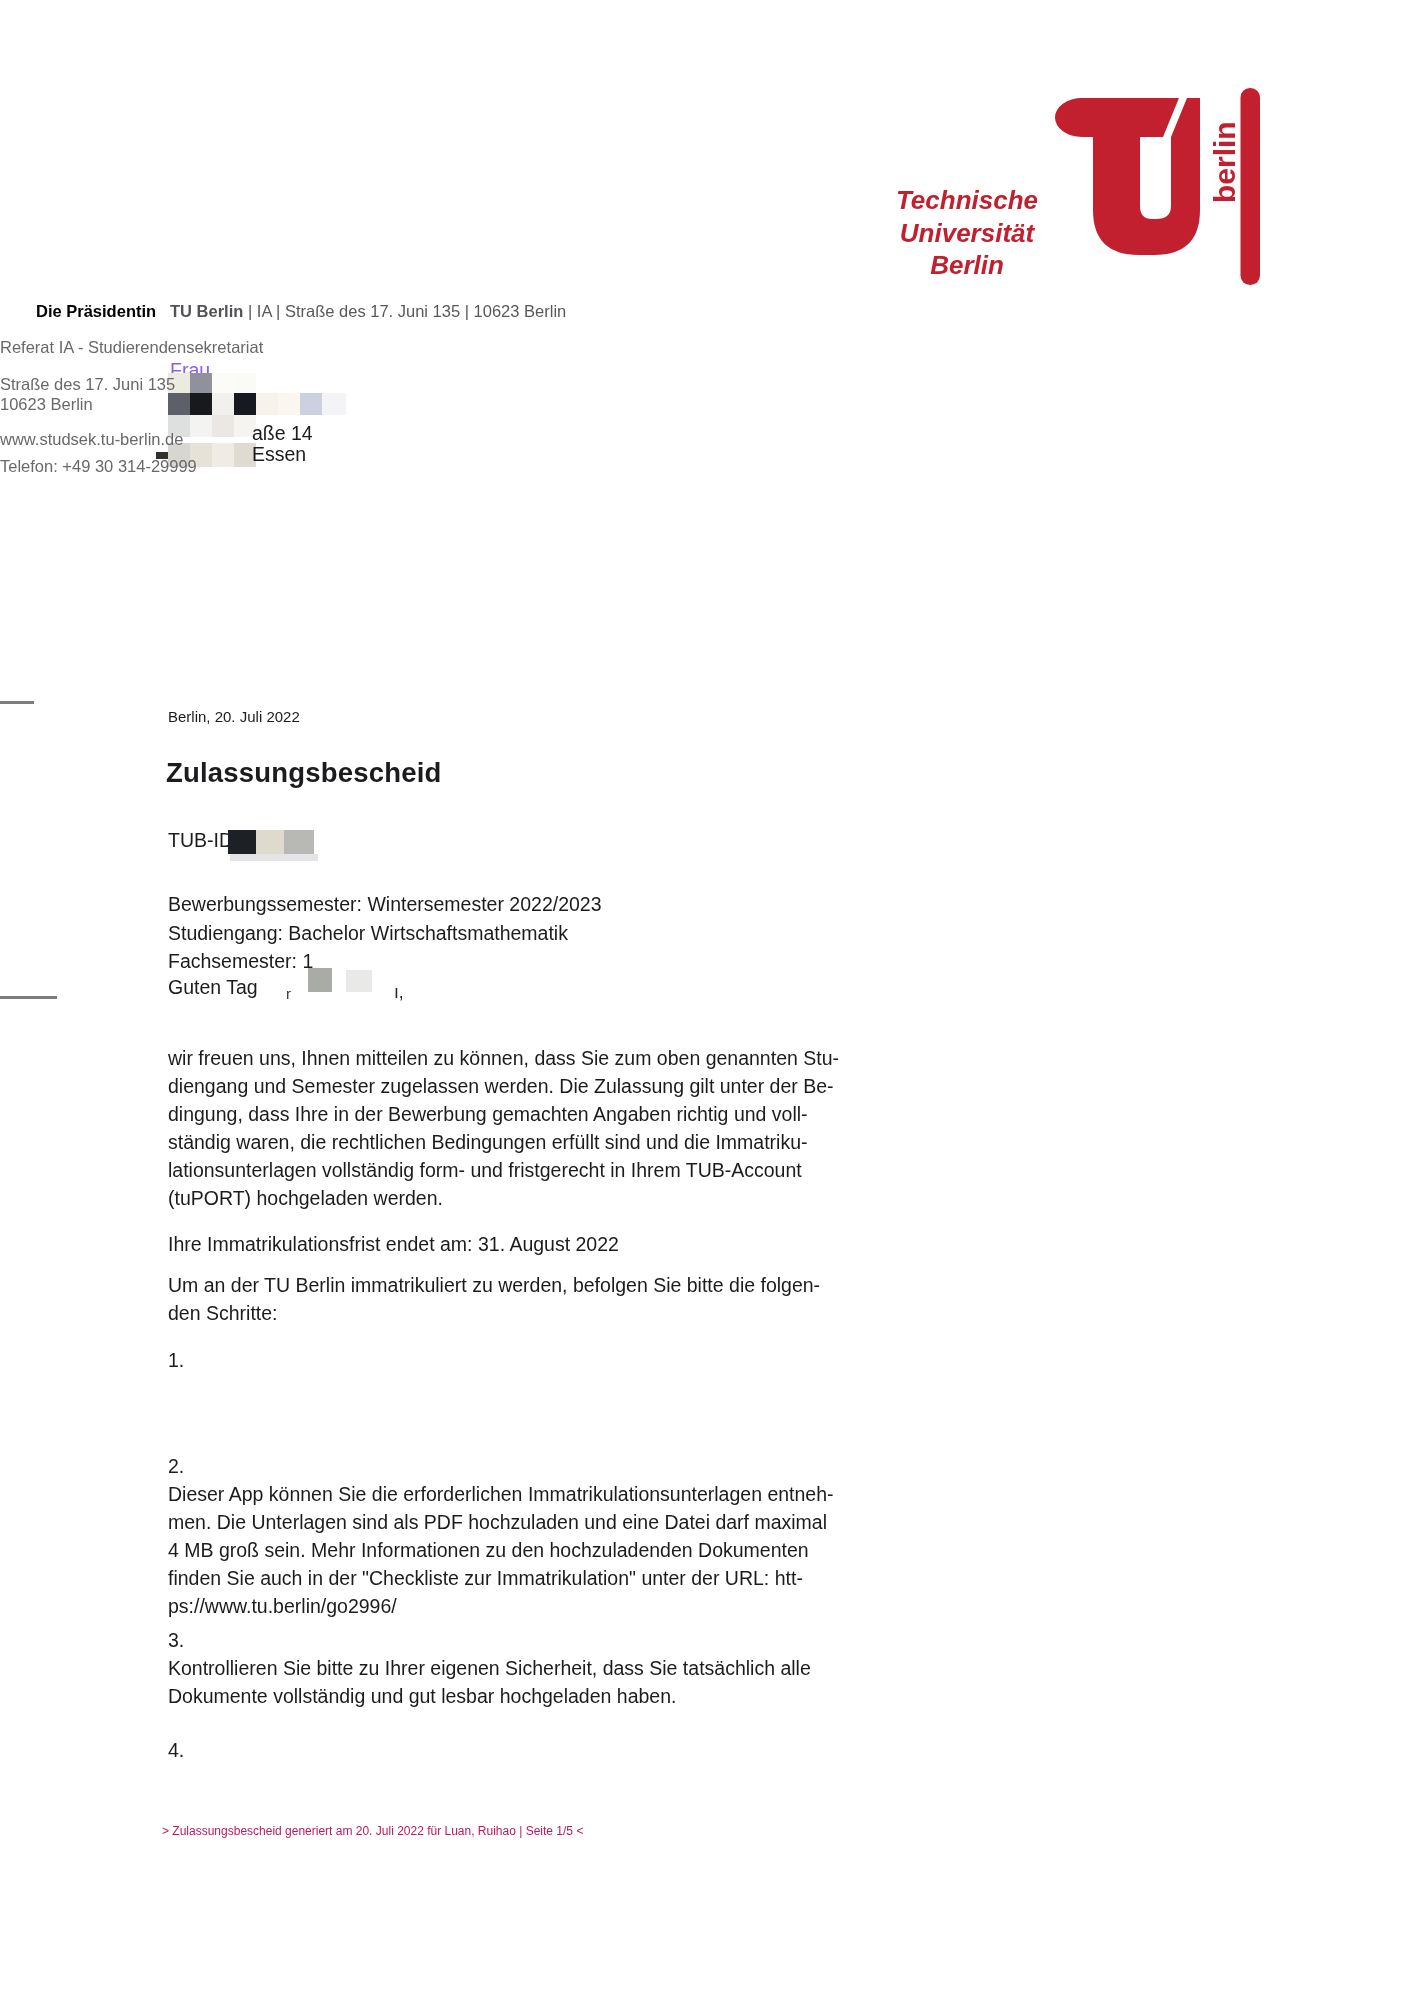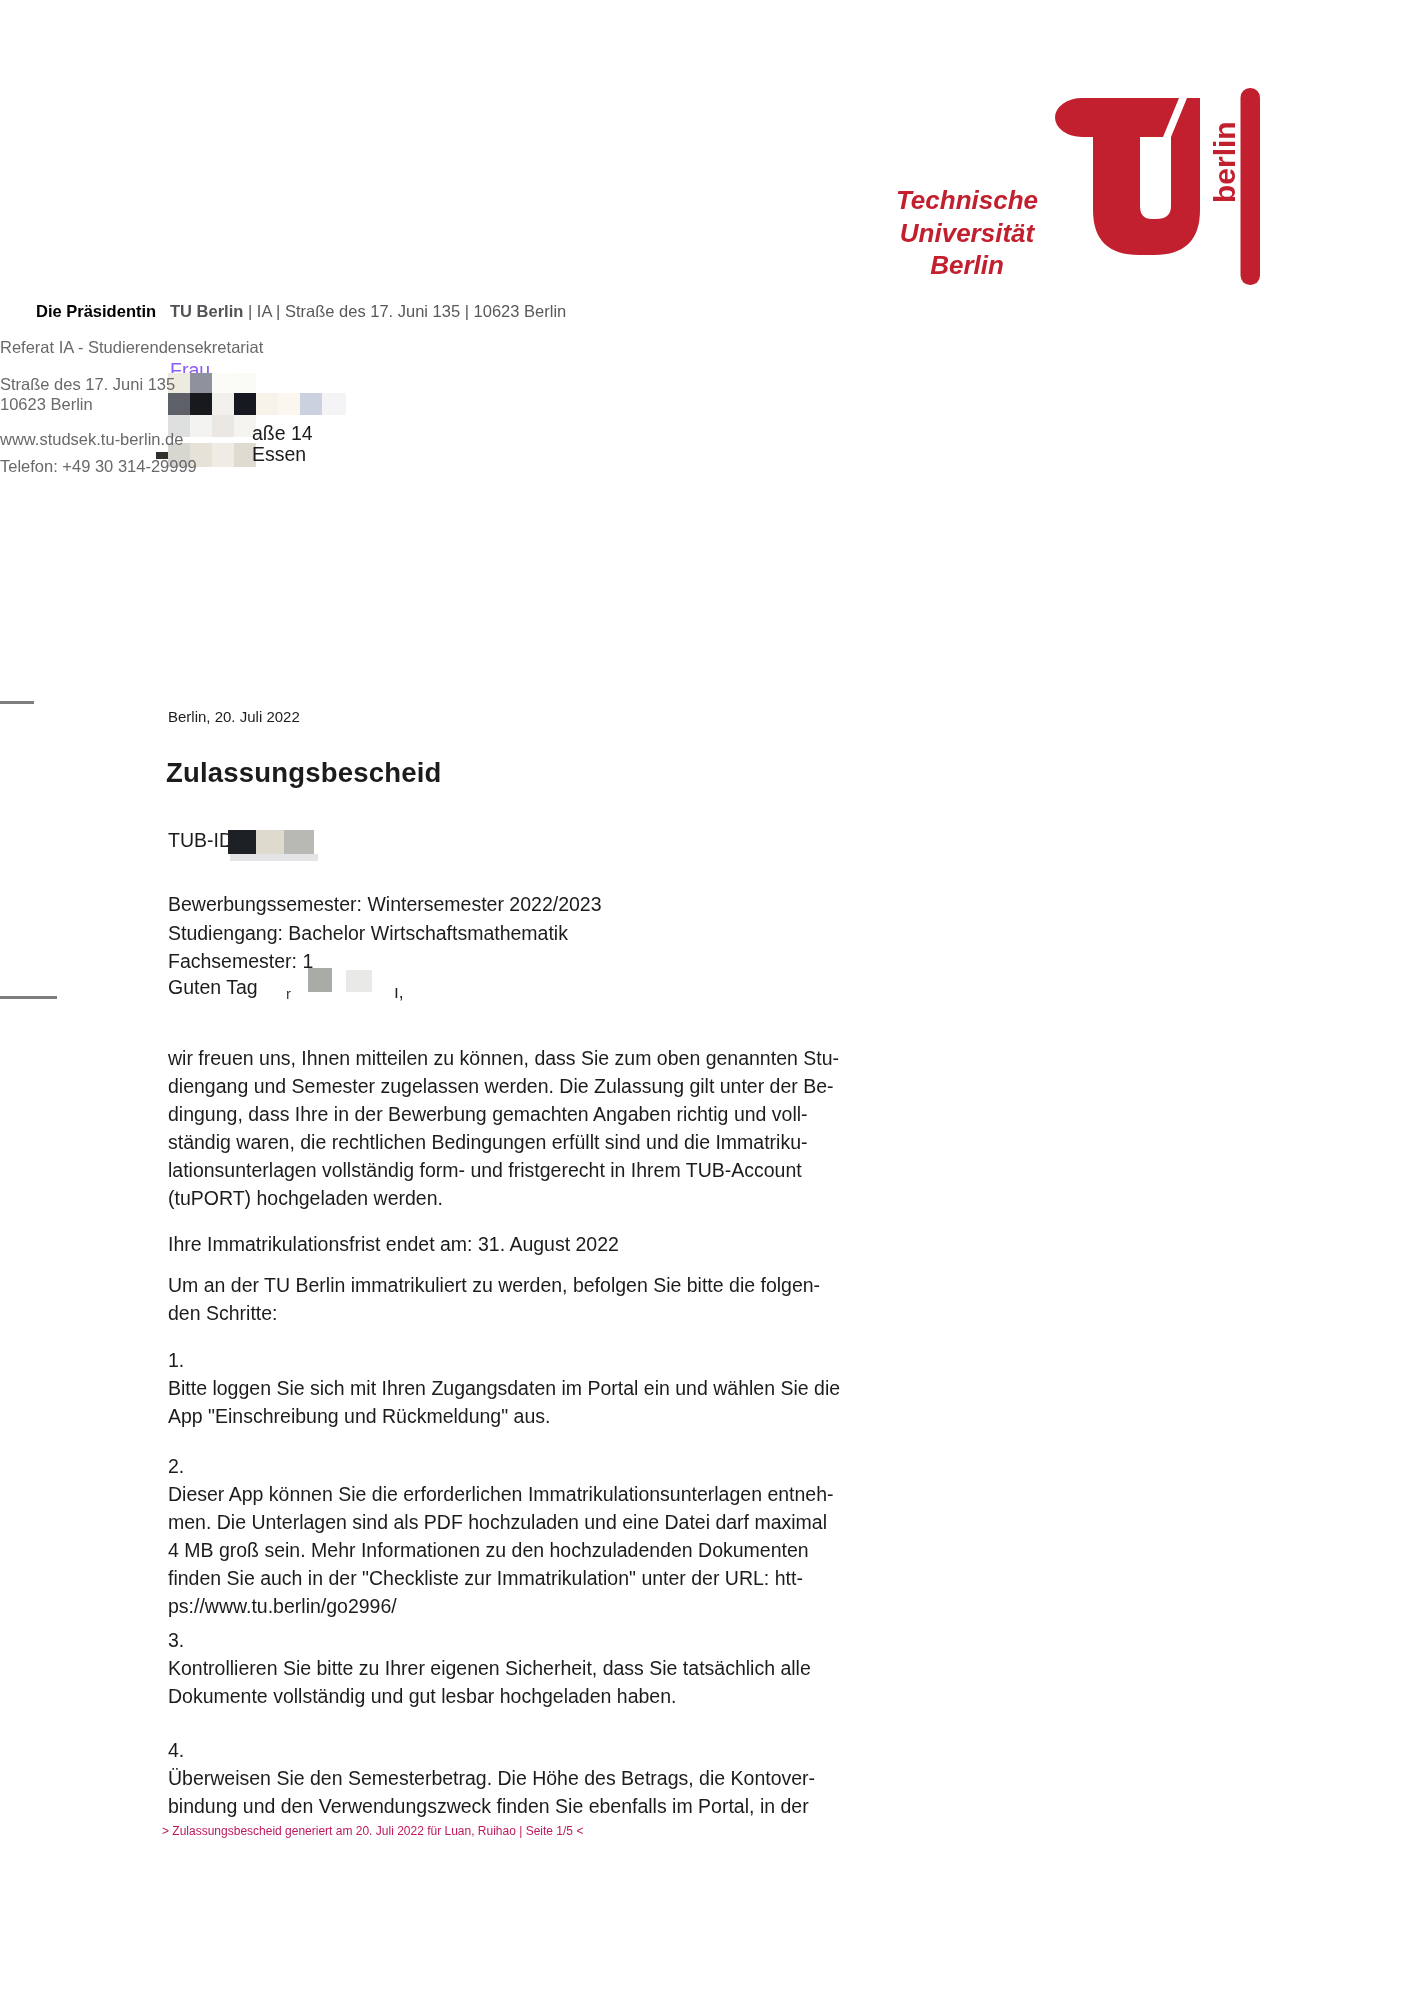--- a/index.html
+++ b/index.html
@@ -143,35 +143,31 @@
 dingung, dass Ihre in der Bewerbung gemachten Angaben richtig und voll-
 ständig waren, die rechtlichen Bedingungen erfüllt sind und die Immatriku-
 lationsunterlagen vollständig form- und fristgerecht in Ihrem TUB-Account
 (tuPORT) hochgeladen werden.</div>
 <div class="abs body-par p-deadline">Ihre Immatrikulationsfrist endet am: 31. August 2022</div>
 <div class="abs body-par pre p-steps-intro">Um an der TU Berlin immatrikuliert zu werden, befolgen Sie bitte die folgen-
 den Schritte:</div>
 
 <div class="abs body-par step-1">
   <div>1.</div>
-  <div class="pre">Bitte loggen Sie sich mit Ihren Zugangsdaten im Portal ein und wählen Sie die
-App "Einschreibung und Rückmeldung" aus.</div>
 </div>
 <div class="abs body-par step-2">
   <div>2.</div>
   <div class="pre">Dieser App können Sie die erforderlichen Immatrikulationsunterlagen entneh-
 men. Die Unterlagen sind als PDF hochzuladen und eine Datei darf maximal
 4 MB groß sein. Mehr Informationen zu den hochzuladenden Dokumenten
 finden Sie auch in der "Checkliste zur Immatrikulation" unter der URL: htt-
 ps://www.tu.berlin/go2996/</div>
 </div>
 <div class="abs body-par step-3">
   <div>3.</div>
   <div class="pre">Kontrollieren Sie bitte zu Ihrer eigenen Sicherheit, dass Sie tatsächlich alle
 Dokumente vollständig und gut lesbar hochgeladen haben.</div>
 </div>
 <div class="abs body-par step-4">
   <div>4.</div>
-  <div class="pre">Überweisen Sie den Semesterbetrag. Die Höhe des Betrags, die Kontover-
-bindung und den Verwendungszweck finden Sie ebenfalls im Portal, in der</div>
 </div>
 
 <div class="abs footer-line">&gt; Zulassungsbescheid generiert am 20. Juli 2022 für Luan, Ruihao | Seite 1/5 &lt;</div>
 
 </body></html>

